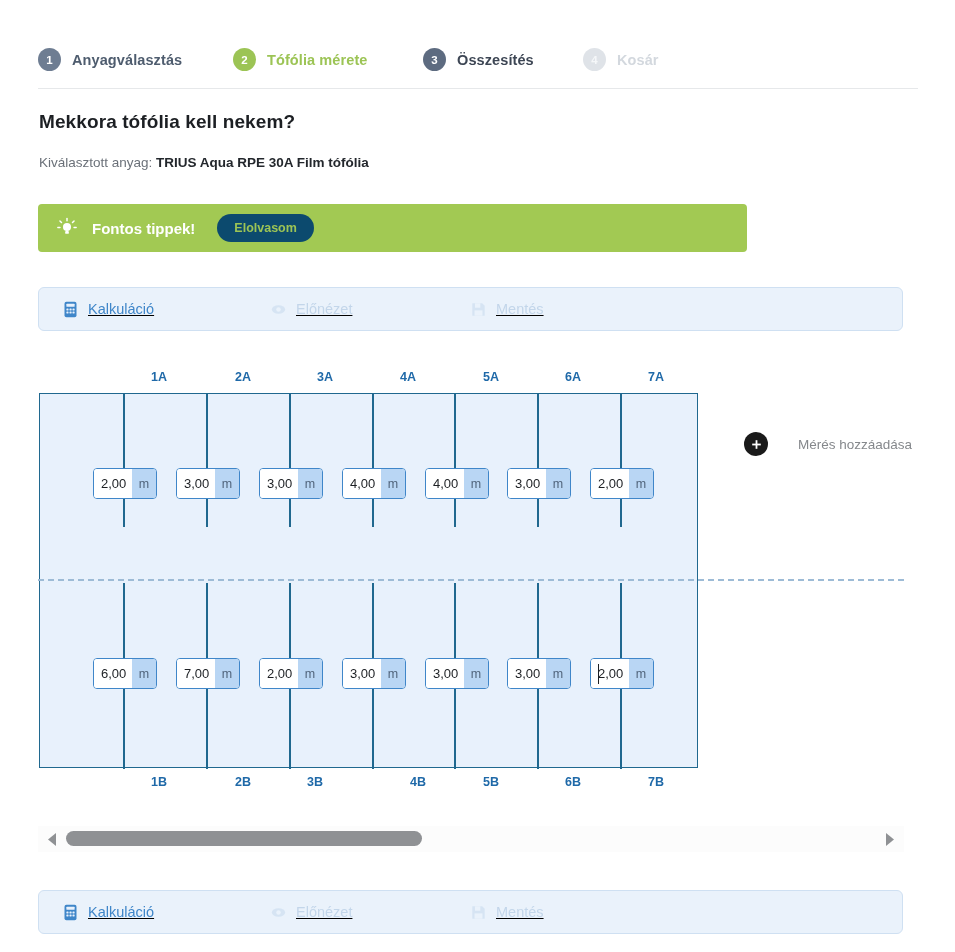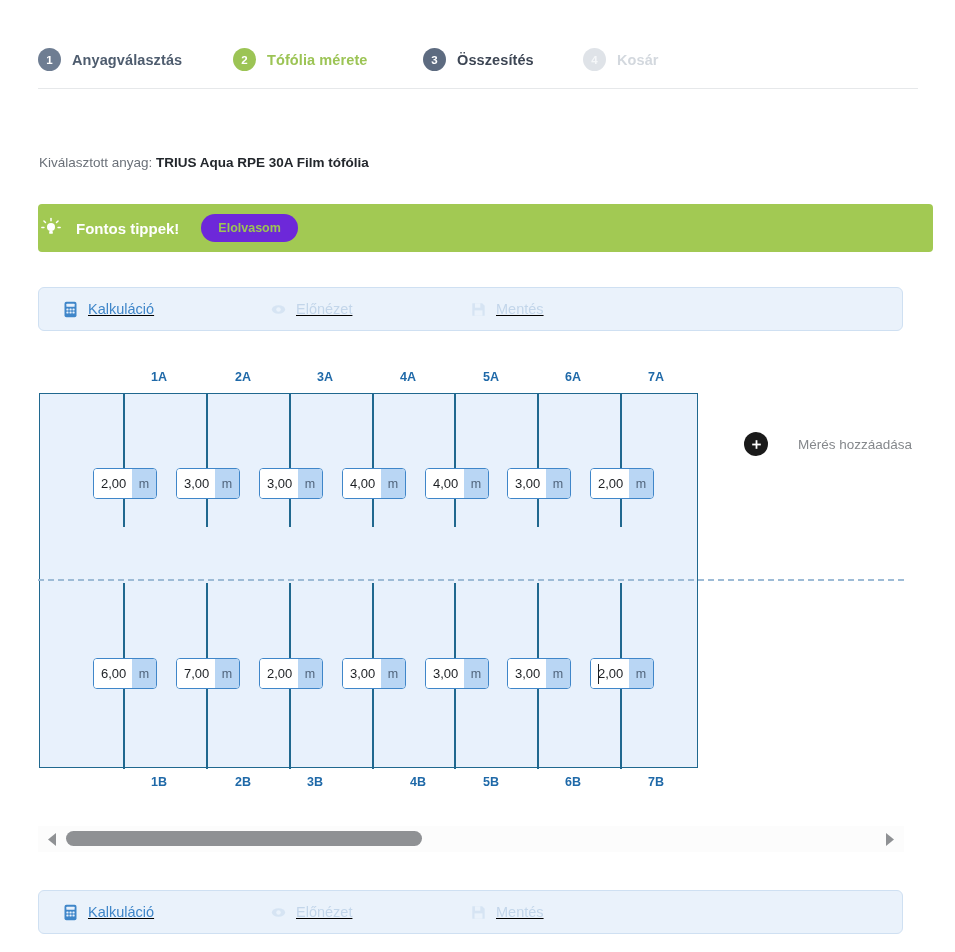--- a/index.html
+++ b/index.html
@@ -51,28 +51,28 @@
   }
   .material-line {
     position: absolute; left: 39px; top: 155px;
     font-size: 13.5px; color: #6b7179;
   }
   .material-line b { color: #23272c; font-weight: 700; }
 
   
   .tips-banner {
     position: absolute; left: 38px; top: 204px;
-    width: 895px; height: 48px;
+    width: 709px; height: 48px;
     background: #a2c953; border-radius: 4px;
-    display: flex; align-items: center; padding-left: 2px; gap: 14px;
+    display: flex; align-items: center; padding-left: 18px; gap: 14px;
   }
   .bulb-icon { width: 22px; height: 22px; flex: 0 0 auto; }
   .tips-title { font-size: 15px; font-weight: 700; color: #ffffff; }
   .tips-btn {
-    background: #6d28d9; border: none; border-radius: 16px;
+    background: #0c4a6e; border: none; border-radius: 16px;
     height: 28px; padding: 0 17px; margin-left: 8px;
     color: #9cc455; font-size: 12.5px; font-weight: 700;
     font-family: "Liberation Sans", sans-serif; cursor: pointer;
   }
 
   
   .tabbar {
     position: absolute; left: 38px; width: 865px; height: 44px;
     border: 1px solid #cfe0f2; background: #eaf2fb; border-radius: 6px;
     display: flex; align-items: center; text-decoration: underline;
@@ -179,20 +179,21 @@
       <div class="step-circle c-next">3</div>
       <div class="step-label l-next">Összesítés</div>
     </div>
     <div class="step step-4">
       <div class="step-circle c-off">4</div>
       <div class="step-label l-off">Kosár</div>
     </div>
   </div>
   <div class="stepper-rule"></div>
 
+  <div class="page-title">Mekkora tófólia kell nekem?</div>
   <div class="material-line">
     <span>Kiválasztott anyag:</span>
     <b>TRIUS Aqua RPE 30A Film tófólia</b>
   </div>
 
   <div class="tips-banner">
     <svg class="bulb-icon" viewBox="0 0 24 24">
       <circle cx="12" cy="11" r="4.4" fill="#ffffff"></circle>
       <rect x="10" y="15.4" width="4" height="3" rx="1" fill="#ffffff"></rect>
       <g stroke="#ffffff" stroke-width="1.6" stroke-linecap="round">

